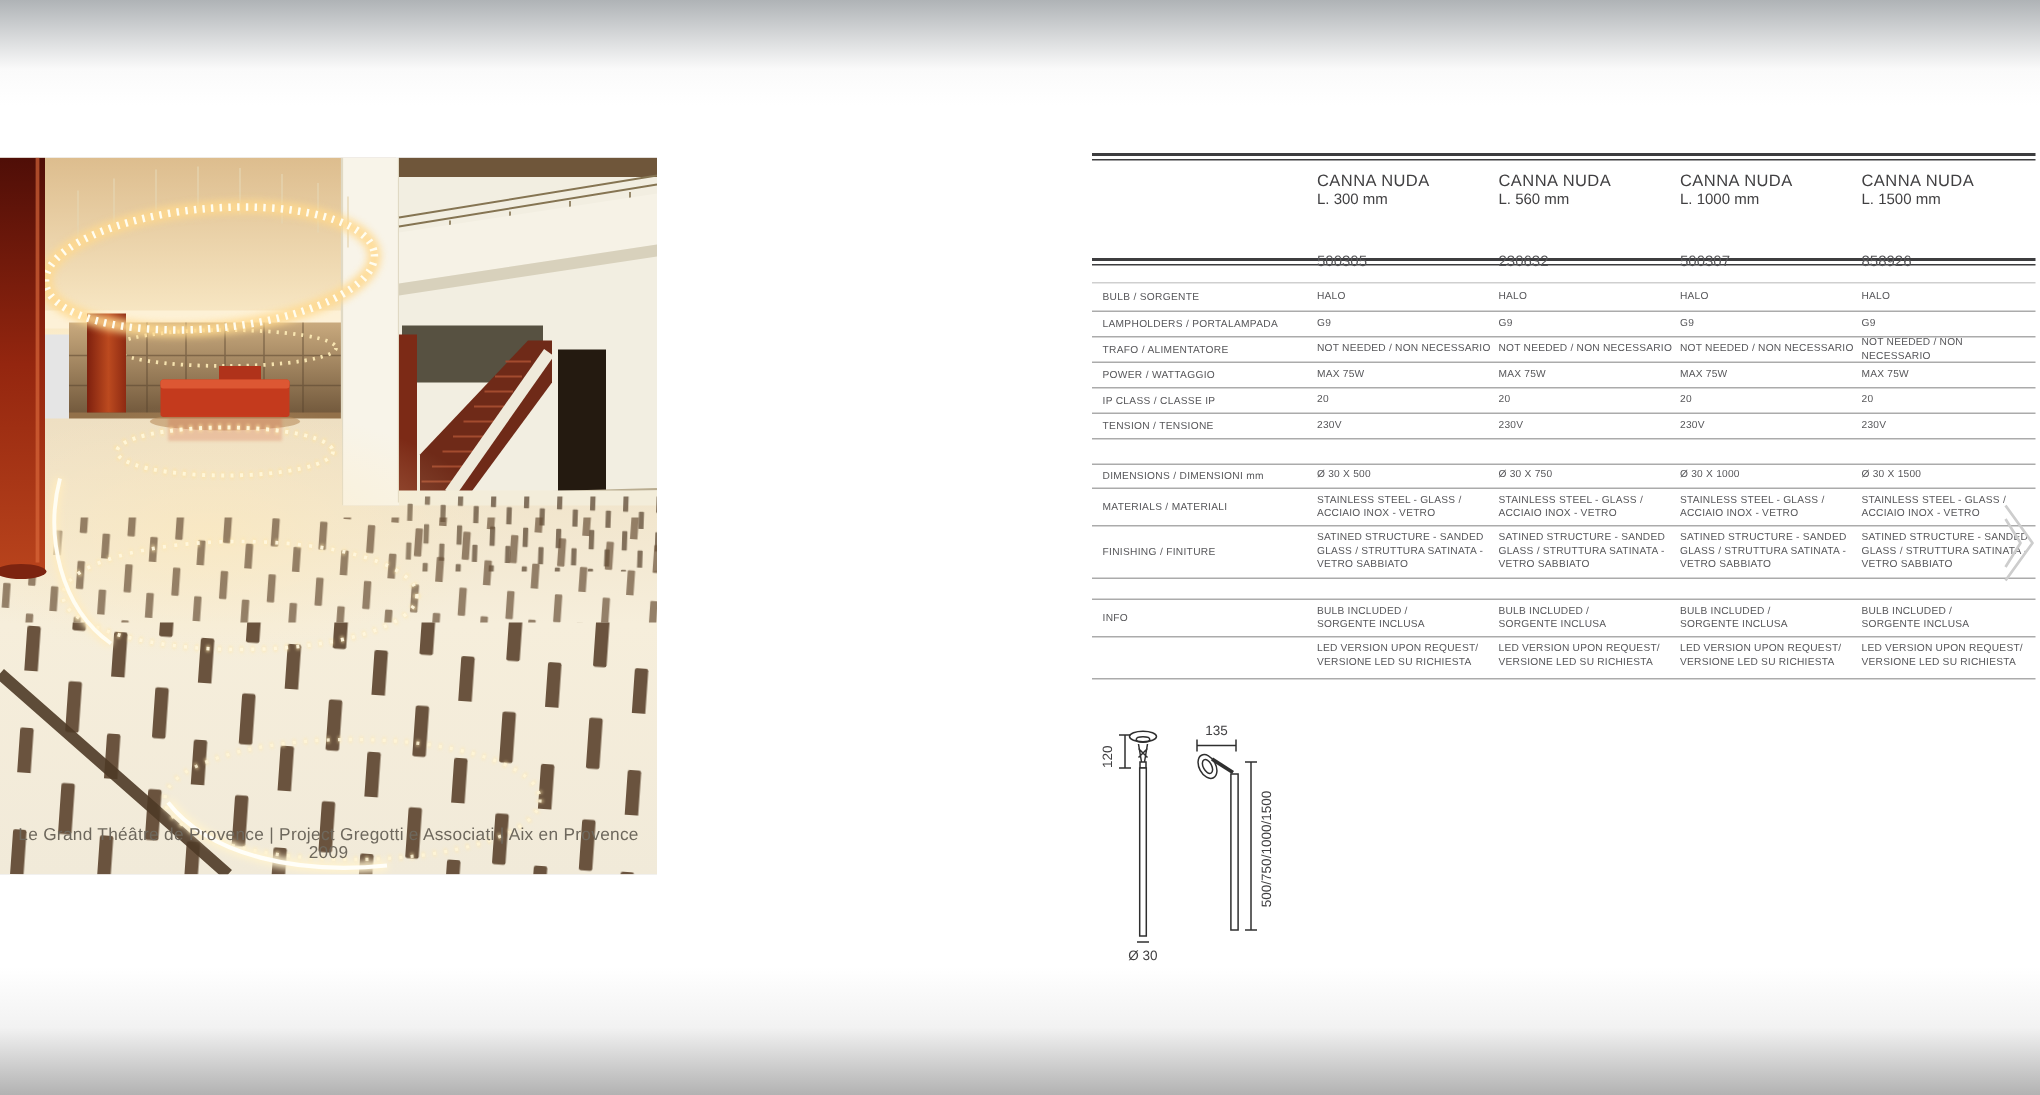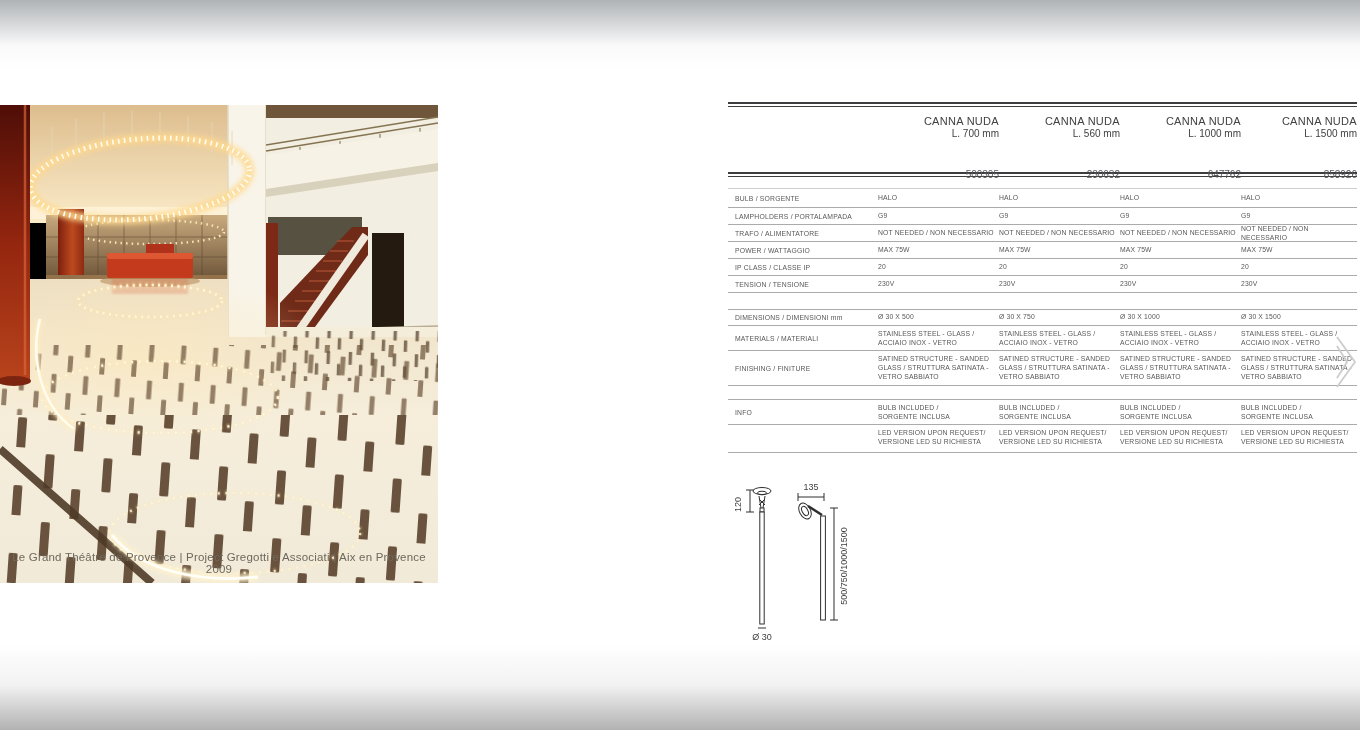--- a/index.html
+++ b/index.html
@@ -5,31 +5,31 @@
   * { margin:0; padding:0; box-sizing:border-box; }
   html,body { width:1360px; height:730px; overflow:hidden; }
   body {
     font-family:"Liberation Sans", sans-serif;
     background:linear-gradient(180deg,#afb3b6 0px,#fafafa 46px,#ffffff 70px,#ffffff 645px,#f2f2f2 685px,#b2b2b2 730px);
     position:relative;
   }
   .stage { position:absolute; inset:0; }
 
   
-  .photo { position:absolute; left:0; top:105px; width:438px; height:478px; overflow:hidden; background:#000000; }
+  .photo { position:absolute; left:0; top:105px; width:438px; height:478px; overflow:hidden; background:#e5e5e5; }
   .photo svg { display:block; }
   .caption {
     position:absolute; left:0; right:0; bottom:8px; text-align:center;
     font-size:11.5px; color:#6e685d; letter-spacing:.2px;
   }
 
   
   .spec { position:absolute; left:728px; top:102px; width:629px; color:#57575a; }
   .dline { height:5px; border-top:2px solid #3d3d3f; border-bottom:1px solid #3d3d3f; }
-  .thead { display:grid; grid-template-columns:150px 121px 121px 121px 1fr; height:65px;text-align:right; }
+  .thead { display:grid; grid-template-columns:150px 121px 121px 121px 1fr; height:65px; }
   .pname { font-size:11px; color:#414042; letter-spacing:.3px; padding-top:8px; }
   .psize { font-size:10px; color:#414042; margin-top:1px; }
   .pcode { font-size:10px; color:#57575a; margin-top:30px; }
   .rows-gap { height:11px; }
   .trow { display:grid; grid-template-columns:150px 121px 121px 121px 1fr; border-bottom:1px solid #ababab; align-items:center; }
   .lab { font-size:6.8px; letter-spacing:.2px; padding-left:7px; color:#57575a; }
   .val { font-size:6.8px; letter-spacing:.15px; line-height:8.8px; white-space:pre-line; padding-right:4px; }
   .h20 { height:20px; } .h17 { height:17px; } .h25 { height:25px; } .h35 { height:35px; }
   .h26 { height:26px; } .h28 { height:28px; }
   .top-light { border-top:1px solid #cfcfcf; }
@@ -187,32 +187,32 @@
     <div class="caption">Le Grand Théâtre de Provence | Project Gregotti e Associati | Aix en Provence 2009</div>
   </div>
 
   <div class="spec">
     <div class="dline"></div>
 
     <div class="thead">
       <div></div>
       <div class="phead">
         <div class="pname">CANNA NUDA</div>
-        <div class="psize">L. 700 mm</div>
+        <div class="psize">L. 300 mm</div>
         <div class="pcode">500305</div>
       </div>
       <div class="phead">
         <div class="pname">CANNA NUDA</div>
         <div class="psize">L. 560 mm</div>
         <div class="pcode">230632</div>
       </div>
       <div class="phead">
         <div class="pname">CANNA NUDA</div>
         <div class="psize">L. 1000 mm</div>
-        <div class="pcode">647762</div>
+        <div class="pcode">500307</div>
       </div>
       <div class="phead">
         <div class="pname">CANNA NUDA</div>
         <div class="psize">L. 1500 mm</div>
         <div class="pcode">858926</div>
       </div>
     </div>
 
     <div class="dline"></div>
     <div class="rows-gap"></div>

